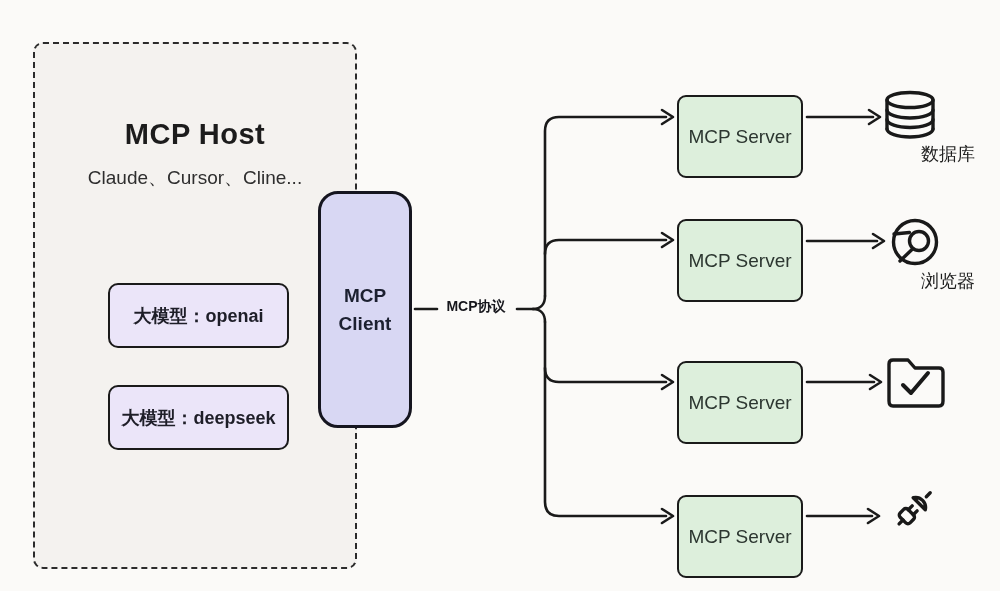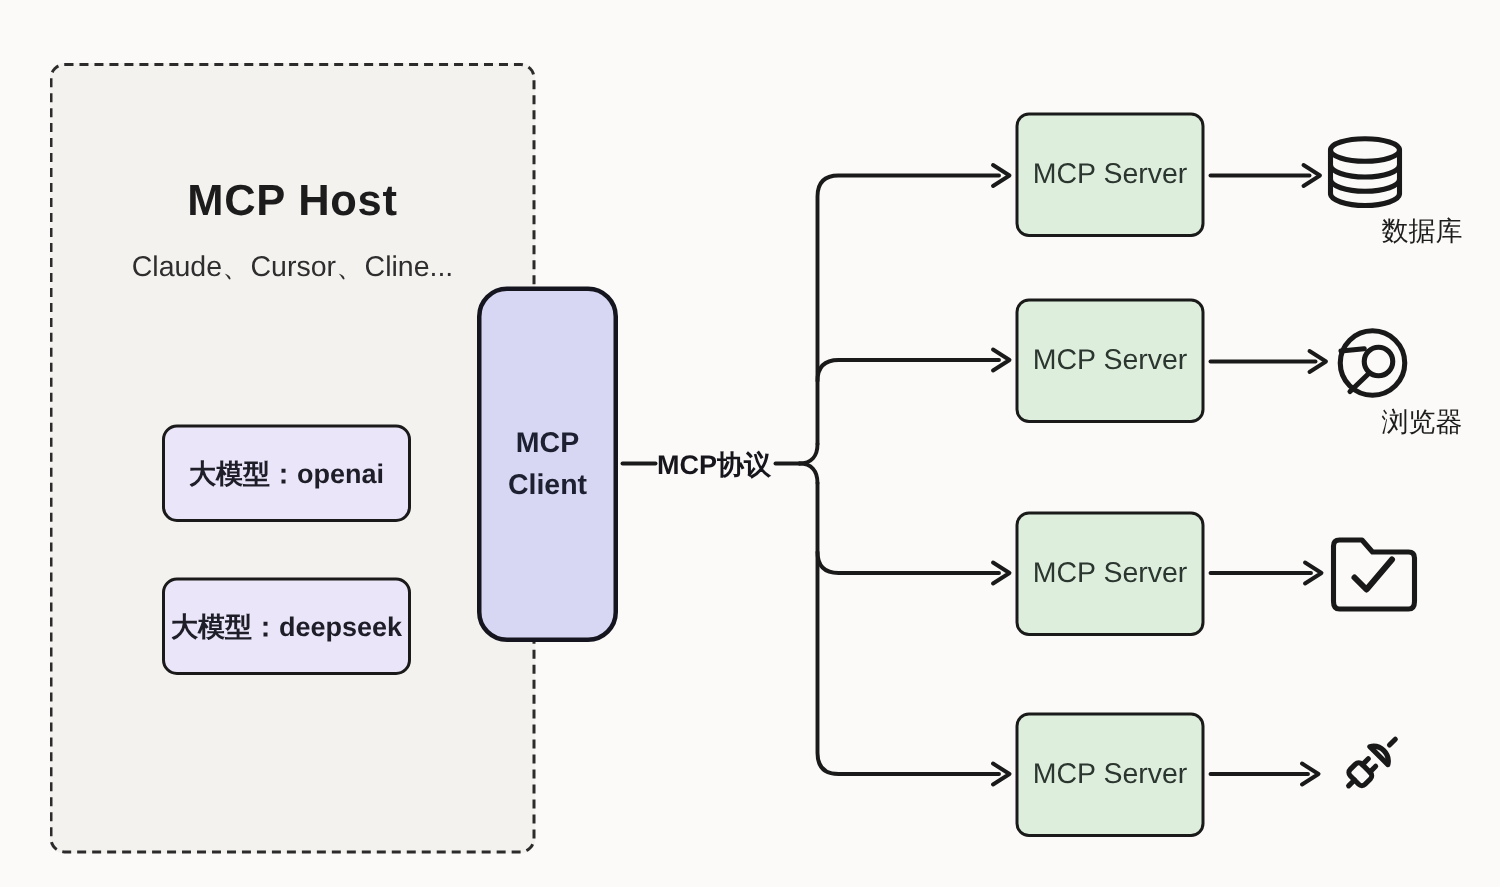--- a/index.html
+++ b/index.html
@@ -28,21 +28,21 @@
     text-align:center; font-size:29px; font-weight:800;
     color:#1c1c1c; letter-spacing:0.5px;
   }
   .host-subtitle{
     position:absolute; left:33px; top:165px; width:324px;
     text-align:center; font-size:19px; font-weight:400; color:#2e2e2e;
   }
 
   
   .model-box{
-    position:absolute; left:108px; width:166px; height:65px;
+    position:absolute; left:108px; width:181px; height:65px;
     background:var(--model-bg,#ebe5f9);
     border:2.5px solid var(--box-border,#1a1a1a);
     border-radius:10px;
     display:flex; align-items:center; justify-content:center;
     font-size:18px; font-weight:700; color:#1e1e28;
   }
   .model-openai{top:283px;}
   .model-deepseek{top:385px;}
 
   
@@ -51,31 +51,31 @@
     background:var(--client-bg,#d8d7f3);
     border:3px solid #15151f; border-radius:20px;
     display:flex; align-items:center; justify-content:center; text-align:center;
     font-size:19px; font-weight:700; color:#1c2030; line-height:1.45;
     z-index:3; padding:4px;
   }
 
   
   .protocol-label{
     position:absolute; left:438px; top:298px; width:76px;
-    text-align:center; font-size:18px; font-weight:700; color:#16161c; z-index:2;
+    text-align:center; font-size:14px; font-weight:700; color:#16161c; z-index:2;
   }
 
   
   .server-box{
     position:absolute; left:677px; width:126px; height:83px;
     background:var(--server-bg,#ddefdc);
     border:2.5px solid var(--box-border,#1a1a1a);
     border-radius:9px;
     display:flex; align-items:center; justify-content:center;
-    font-size:19px; font-weight:400; color:#2c3630;
+    font-size:19px; font-weight:400; color:#2c3630;margin-top:20px;
   }
   .srv1{top:75px;} .srv2{top:199px;} .srv3{top:341px;} .srv4{top:475px;}
 
   
   .icon-caption{
     position:absolute; left:855px; width:120px; text-align:right;
     font-size:18px; color:var(--text-dark,#1d1d1d);
   }
   .cap1{top:142px;} .cap2{top:269px;} .cap3{top:409px;} .cap4{top:539px;}
 

